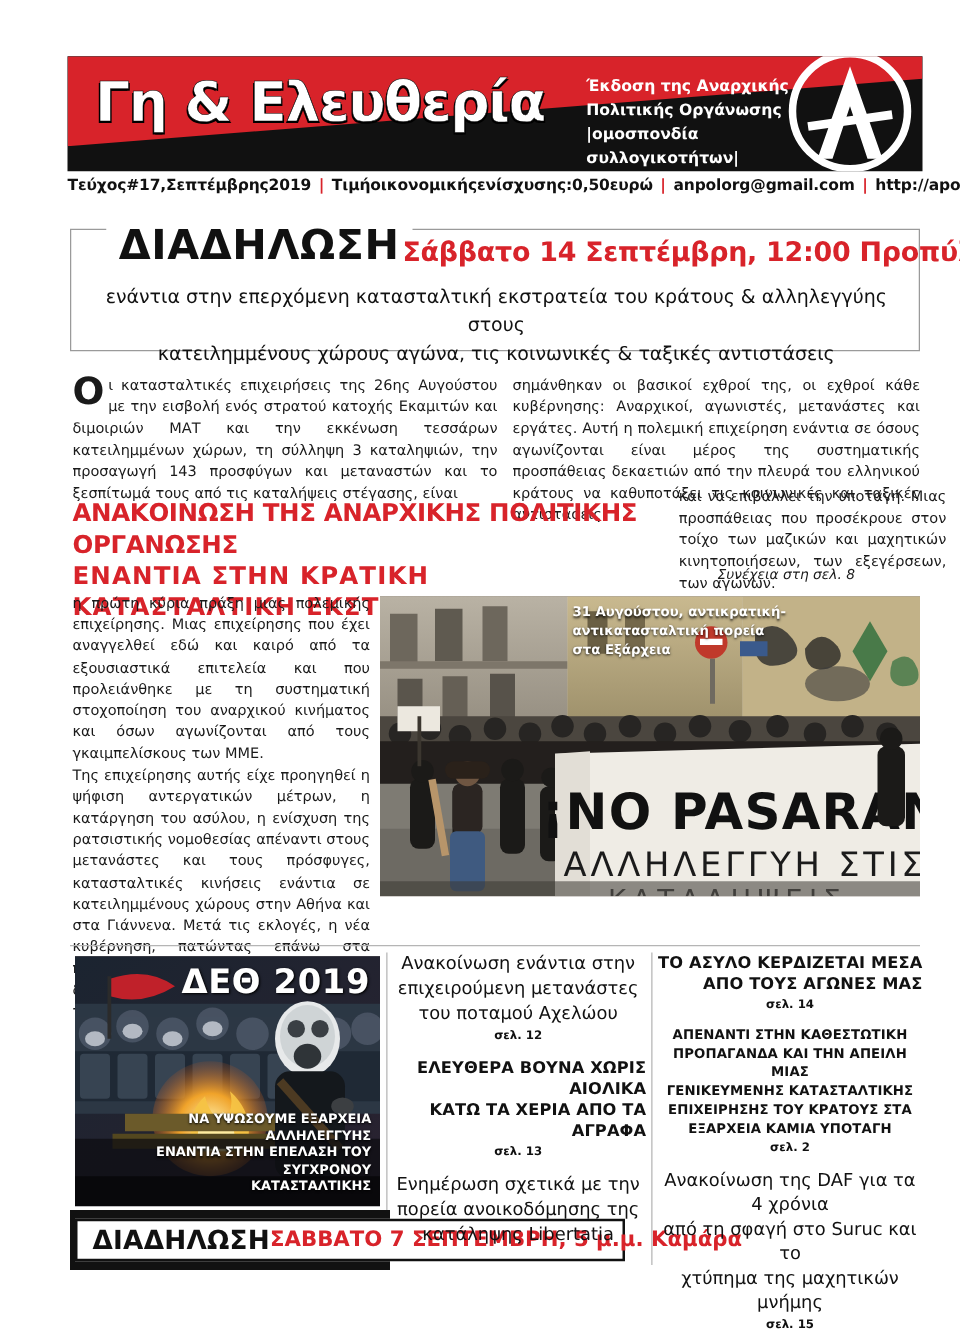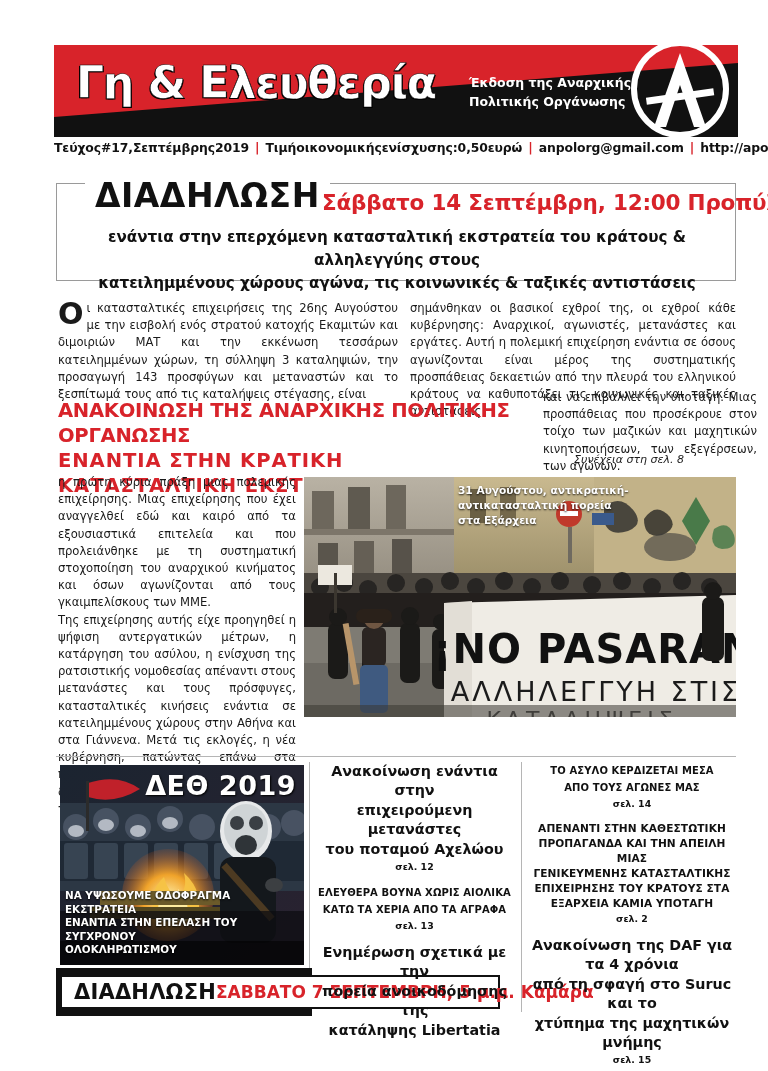--- a/index.html
+++ b/index.html
@@ -51,21 +51,20 @@
     -webkit-text-stroke: 0.4px #000;
   }
   .logo-sub {
     position: absolute;
     left: 415px; top: 14px;
     width: 200px;
     color: #ffffff;
     font-size: 12.5px;
     font-weight: bold;
     line-height: 19px;
-    margin-top: 14px;
   }
   .circle-a {
     position: absolute;
     right: 6px; top: -8px;
     width: 104px; height: 104px;
   }
 
   
   .infoline {
     position: absolute;
@@ -110,21 +109,21 @@
     color: #d8232a;
     letter-spacing: -0.2px;
     white-space: nowrap;
   }
   .demo-desc {
     position: absolute;
     left: 10px; top: 42px;
     width: 660px;
     text-align: center;
     font-size: 15.2px;
-    font-weight: bold;
+    font-weight: normal;
     line-height: 23px;
     color: #111111;
   }
 
   
   .lead-left {
     position: absolute;
     left: 46px; top: 300px;
     width: 340px;
     font-size: 11.6px;
@@ -220,20 +219,21 @@
     left: 44px; top: 756px;
     width: 680px; height: 1px;
     background: #b5b5b5;
   }
   .poster {
     position: absolute;
     left: 48px; top: 765px;
     width: 244px; height: 200px;
     background: #13111a;
     overflow: hidden;
+    text-align: right;
   }
   .poster-title {
     position: absolute;
     right: 8px; top: 5px;
     font-size: 27px;
     font-weight: bold;
     color: #ffffff;
     letter-spacing: 0.5px;
     text-shadow: 1px 1px 2px #000;
   }
@@ -284,32 +284,33 @@
     text-align: center;
   }
   .col-right {
     position: absolute;
     left: 514px; top: 762px;
     width: 212px;
     text-align: center;
   }
   .teaser-a {
     font-size: 14.3px;
-    font-weight: bold;
+    font-weight: normal;
     line-height: 19px;
     color: #111111;
     margin: 0 0 1px 0;
   }
   .teaser-b {
-    font-size: 10px;
+    font-size: 13px;
     font-weight: bold;
     line-height: 17px;
     color: #111111;
     letter-spacing: 0.1px;
     margin: 0;
+    text-align: right;
   }
   .teaser-c {
     font-size: 10.6px;
     font-weight: bold;
     line-height: 15px;
     color: #111111;
     letter-spacing: 0.1px;
     margin: 0;
   }
   .pageref {
@@ -329,20 +330,21 @@
 <body>
 
 <div class="page">
 
   <div class="masthead">
     <div class="masthead-red"></div>
     <div class="logo-title">Γη &amp; Ελευθερία</div>
     <div class="logo-sub">
       <div>Έκδοση της Αναρχικής</div>
       <div>Πολιτικής Οργάνωσης</div>
+      <div>|ομοσπονδία συλλογικοτήτων|</div>
     </div>
     <svg class="circle-a" viewBox="0 0 104 104">
       <circle cx="52" cy="52" r="46" fill="none" stroke="#ffffff" stroke-width="6"></circle>
       <path d="M52 16 L78 90 L66 90 L52 48 L38 90 L26 90 Z" fill="#ffffff"></path>
       <rect x="18" y="56" width="68" height="7" fill="#ffffff" transform="rotate(-8 52 59)"></rect>
     </svg>
   </div>
 
   <div class="infoline">
     <span>Τεύχος#17,Σεπτέμβρης2019</span><span class="sep">|</span><span>Τιμήοικονομικήςενίσχυσης:0,50ευρώ</span><span class="sep">|</span><span>anpolorg@gmail.com</span><span class="sep">|</span><span>http://apo.squathost.com</span>
@@ -553,23 +555,23 @@
         <rect x="160" y="92" width="56" height="86" rx="12" fill="#14181c"></rect>
         <path d="M164 100 l48 54" stroke="#4c3a22" stroke-width="7" fill="none"></path>
         <ellipse cx="214" cy="120" rx="9" ry="7" fill="#3c3f42"></ellipse>
       </g>
 
       <rect x="0" y="146" width="244" height="54" fill="#0c0c10" opacity=".72"></rect>
       <rect x="0" y="176" width="244" height="24" fill="#000000" opacity=".55"></rect>
     </svg>
     <div class="poster-title">ΔΕΘ 2019</div>
     <div class="poster-text">
-      <div>ΝΑ ΥΨΩΣΟΥΜΕ ΟΔΟΦΡΑΓΜΑ ΕΚΣΤΡΑΤΕΙΑ</div>
+      <div>ΝΑ ΥΨΩΣΟΥΜΕ ΕΞΑΡΧΕΙΑ ΑΛΛΗΛΕΓΓΥΗΣ</div>
       <div>ΕΝΑΝΤΙΑ ΣΤΗΝ ΕΠΕΛΑΣΗ ΤΟΥ ΣΥΓΧΡΟΝΟΥ</div>
-      <div>ΟΛΟΚΛΗΡΩΤΙΣΜΟΥ</div>
+      <div>ΚΑΤΑΣΤΑΛΤΙΚΗΣ</div>
     </div>
   </div>
 
   <div class="demo-bar-bg"></div>
   <div class="demo-bar">
     <span class="b1">ΔΙΑΔΗΛΩΣΗ</span>
     <span class="b2">ΣΑΒΒΑΤΟ 7 ΣΕΠΤΕΜΒΡΗ, 5 μ.μ. Καμάρα</span>
   </div>
 
   <div class="col-mid">

